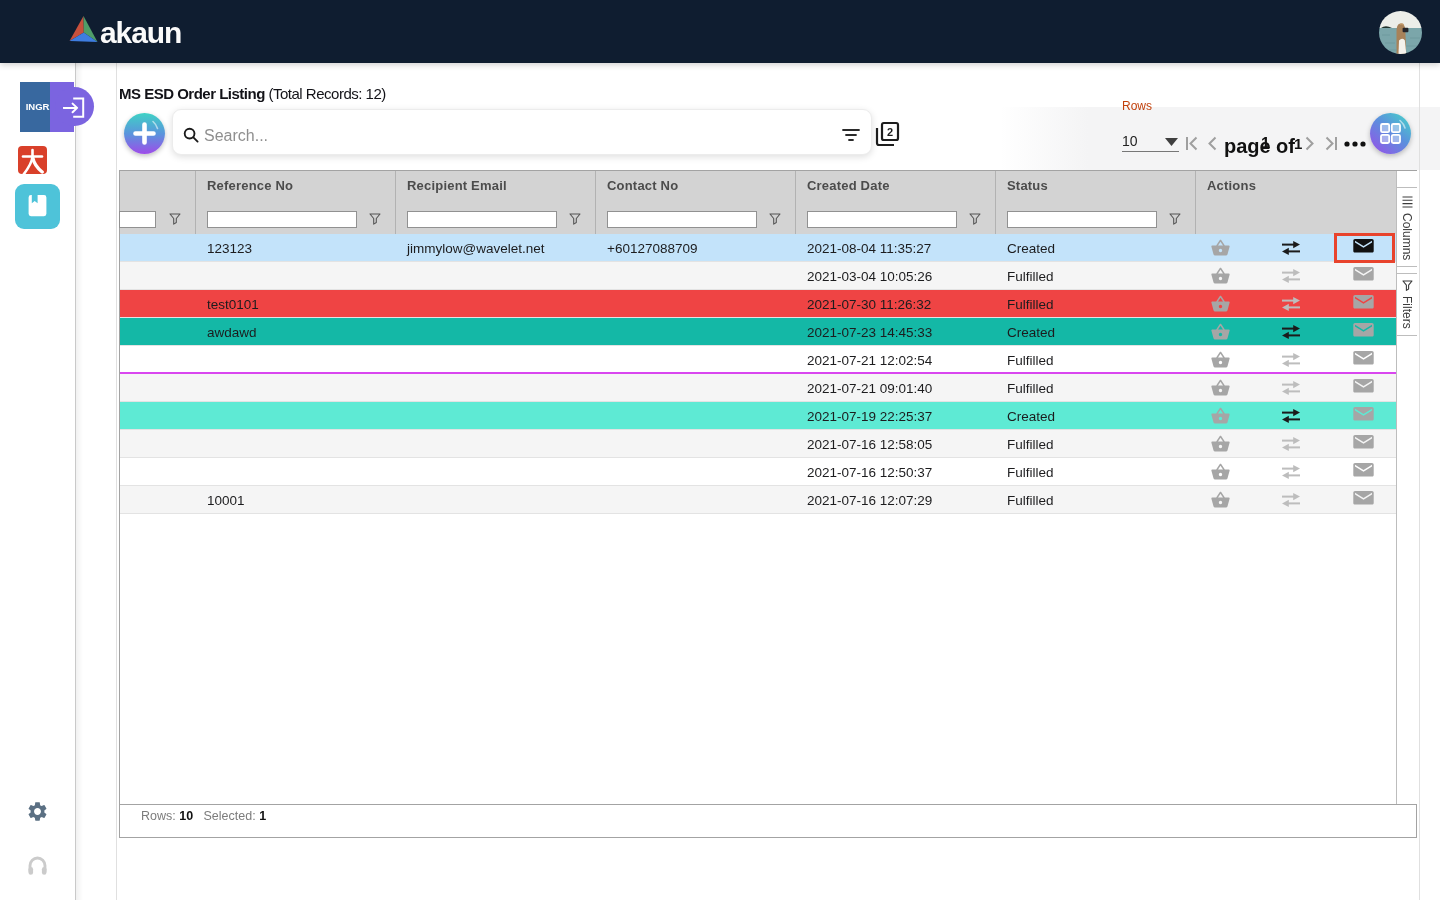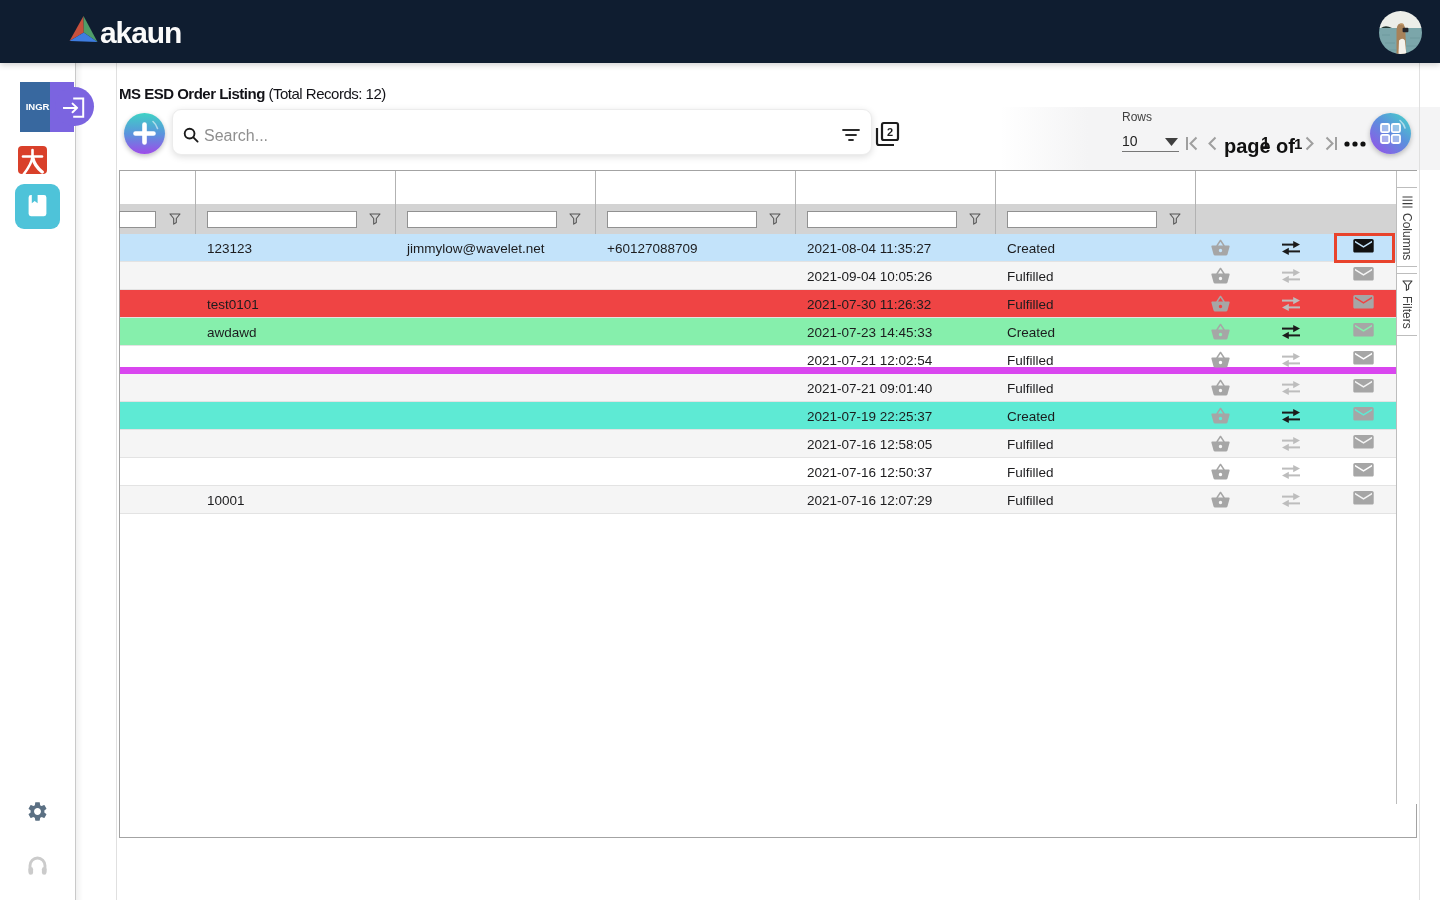--- a/index.html
+++ b/index.html
@@ -33,21 +33,21 @@
   #title { position:absolute; left:119px; top:85px; font-size:15px; color:#131318; letter-spacing:-0.5px; }
   #title b { font-weight:bold; }
   .gbtn { position:absolute; width:41px; height:41px; border-radius:50%;
     background:linear-gradient(180deg,#3fd2c5 0%, #5b93dd 52%, #9e4ce9 100%);
     box-shadow:0 2px 5px rgba(0,0,0,0.25); }
   #plusbtn { left:124px; top:113px; }
   #gridbtn { left:1370px; top:113px; background:linear-gradient(220deg,#45d8c8 0%, #5b90dd 45%, #9a4de9 100%); }
   #searchbox { position:absolute; left:172px; top:109px; width:700px; height:46px; background:#fff;
     border:1px solid #ececec; border-radius:9px; box-shadow:0 2px 7px rgba(0,0,0,0.13); }
   #search-txt { position:absolute; left:204px; top:127px; font-size:16px; color:#8f8f8f; }
-  #rows-label { position:absolute; left:1122px; top:110px; font-size:12px; color:#404040; }
+  #rows-label { position:absolute; left:1122px; top:99px; font-size:12px; color:#c2410c; }
   #rows-val { position:absolute; left:1122px; top:133px; font-size:14px; color:#222; }
   #rows-line { position:absolute; left:1122px; top:151px; width:57px; height:1px; background:#777; }
   .pag { position:absolute; top:135px; font-size:20px; font-weight:bold; color:#111; }
 
   
   #table { position:absolute; left:119px; top:170px; width:1298px; height:668px;
     border:1px solid #a3a3a3; background:#fff; }
   #thead { position:absolute; left:0; top:0; width:1276px; height:33px; background:#d3d3d3; }
   #tfilter { position:absolute; left:0; top:33px; width:1276px; height:30px; background:#d3d3d3; }
   .hcell { position:absolute; top:7px; font-size:13px; font-weight:bold; color:#4c4c4c; letter-spacing:0.2px;}
@@ -193,20 +193,28 @@
     <g fill="rgba(255,255,255,0.4)" stroke="#fff" stroke-width="1.8">
       <rect x="11" y="11" width="8.2" height="8.2" rx="1.5"></rect>
       <rect x="21.8" y="11" width="8.2" height="8.2" rx="1.5"></rect>
       <rect x="11" y="21.8" width="8.2" height="8.2" rx="1.5"></rect>
       <rect x="21.8" y="21.8" width="8.2" height="8.2" rx="1.5"></rect>
     </g>
   </svg>
 </div>
 
 <div id="table">
+  <div id="thead">
+    <div class="hcell" style="left:87px">Reference No</div>
+    <div class="hcell" style="left:287px">Recipient Email</div>
+    <div class="hcell" style="left:487px">Contact No</div>
+    <div class="hcell" style="left:687px">Created Date</div>
+    <div class="hcell" style="left:887px">Status</div>
+    <div class="hcell" style="left:1087px">Actions</div>
+  </div>
   <div id="tfilter"></div>
   <div class="vdiv" style="left:75px"></div>
   <div class="vdiv" style="left:275px"></div>
   <div class="vdiv" style="left:475px"></div>
   <div class="vdiv" style="left:675px"></div>
   <div class="vdiv" style="left:875px"></div>
   <div class="vdiv" style="left:1075px"></div>
 
   <div class="finput" style="left:-1px; top:40px; width:37px;"></div>
   <div class="finput" style="left:87px; top:40px;"></div>
@@ -234,21 +242,21 @@
           </g>
         </svg>
         <svg class="icn" style="left:1233px; top:5px" width="21" height="17" viewBox="0 0 24 20">
           <path fill="#111" d="M22 0H2C.9 0 .01.9.01 2L0 14c0 1.1.9 2 2 2h20c1.1 0 2-.9 2-2V2c0-1.1-.9-2-2-2zm0 4l-10 6.25L2 4V2l10 6.25L22 2v2z"></path>
         </svg>
   </div>
   <div class="row" style="top:91px; background:#f5f5f5; border-bottom:1px solid #e3e3e3;">
     <div class="cell" style="left:87px"></div>
     <div class="cell" style="left:287px"></div>
     <div class="cell" style="left:487px"></div>
-    <div class="cell" style="left:687px">2021-09-04 10:05:26</div>
+    <div class="cell" style="left:687px">2021-03-04 10:05:26</div>
     <div class="cell" style="left:887px">Fulfilled</div>
     <svg class="icn" style="left:1090px" width="21" height="20" viewBox="0 0 24 24">
           <path fill="#a6a6a6" d="M17.21 9l-4.38-6.56c-.19-.28-.51-.42-.83-.42-.32 0-.64.14-.83.43L6.79 9H2c-.55 0-1 .45-1 1 0 .09.01.18.04.27l2.54 9.27c.23.84 1 1.46 1.92 1.46h13c.92 0 1.69-.62 1.93-1.46l2.54-9.27L23 10c0-.55-.45-1-1-1h-4.79zM9 9l3-4.4L15 9H9zm3 8c-1.1 0-2-.9-2-2s.9-2 2-2 2 .9 2 2-.9 2-2 2z"></path>
         </svg>
         <svg class="icn" style="left:1160px; top:6px" width="22" height="16" viewBox="0 0 22 16">
           <g fill="#bdbdbd" stroke="#bdbdbd">
             <path d="M2 4.6 H14" stroke-width="2" fill="none"></path>
             <path d="M13.2 1 L20 4.6 L13.2 8.2 z" stroke="none"></path>
             <path d="M20 11.4 H8" stroke-width="2" fill="none"></path>
             <path d="M8.8 7.8 L2 11.4 L8.8 15 z" stroke="none"></path>
@@ -272,42 +280,42 @@
             <path d="M2 4.6 H14" stroke-width="2" fill="none"></path>
             <path d="M13.2 1 L20 4.6 L13.2 8.2 z" stroke="none"></path>
             <path d="M20 11.4 H8" stroke-width="2" fill="none"></path>
             <path d="M8.8 7.8 L2 11.4 L8.8 15 z" stroke="none"></path>
           </g>
         </svg>
         <svg class="icn" style="left:1233px; top:5px" width="21" height="17" viewBox="0 0 24 20">
           <path fill="#a6a6a6" d="M22 0H2C.9 0 .01.9.01 2L0 14c0 1.1.9 2 2 2h20c1.1 0 2-.9 2-2V2c0-1.1-.9-2-2-2zm0 4l-10 6.25L2 4V2l10 6.25L22 2v2z"></path>
         </svg>
   </div>
-  <div class="row" style="top:147px; background:#86efac; border-bottom:1px solid #e3e3e3;">
+  <div class="row" style="top:147px; background:#14b8a6; border-bottom:1px solid #e3e3e3;">
     <div class="cell" style="left:87px">awdawd</div>
     <div class="cell" style="left:287px"></div>
     <div class="cell" style="left:487px"></div>
     <div class="cell" style="left:687px">2021-07-23 14:45:33</div>
     <div class="cell" style="left:887px">Created</div>
     <svg class="icn" style="left:1090px" width="21" height="20" viewBox="0 0 24 24">
           <path fill="#a6a6a6" d="M17.21 9l-4.38-6.56c-.19-.28-.51-.42-.83-.42-.32 0-.64.14-.83.43L6.79 9H2c-.55 0-1 .45-1 1 0 .09.01.18.04.27l2.54 9.27c.23.84 1 1.46 1.92 1.46h13c.92 0 1.69-.62 1.93-1.46l2.54-9.27L23 10c0-.55-.45-1-1-1h-4.79zM9 9l3-4.4L15 9H9zm3 8c-1.1 0-2-.9-2-2s.9-2 2-2 2 .9 2 2-.9 2-2 2z"></path>
         </svg>
         <svg class="icn" style="left:1160px; top:6px" width="22" height="16" viewBox="0 0 22 16">
           <g fill="#1b1b1b" stroke="#1b1b1b">
             <path d="M2 4.6 H14" stroke-width="2" fill="none"></path>
             <path d="M13.2 1 L20 4.6 L13.2 8.2 z" stroke="none"></path>
             <path d="M20 11.4 H8" stroke-width="2" fill="none"></path>
             <path d="M8.8 7.8 L2 11.4 L8.8 15 z" stroke="none"></path>
           </g>
         </svg>
         <svg class="icn" style="left:1233px; top:5px" width="21" height="17" viewBox="0 0 24 20">
           <path fill="#a6a6a6" d="M22 0H2C.9 0 .01.9.01 2L0 14c0 1.1.9 2 2 2h20c1.1 0 2-.9 2-2V2c0-1.1-.9-2-2-2zm0 4l-10 6.25L2 4V2l10 6.25L22 2v2z"></path>
         </svg>
   </div>
-  <div class="row" style="top:175px; background:#ffffff; border-bottom:7px solid #d946ef;">
+  <div class="row" style="top:175px; background:#ffffff; border-bottom:2px solid #d946ef;">
     <div class="cell" style="left:87px"></div>
     <div class="cell" style="left:287px"></div>
     <div class="cell" style="left:487px"></div>
     <div class="cell" style="left:687px">2021-07-21 12:02:54</div>
     <div class="cell" style="left:887px">Fulfilled</div>
     <svg class="icn" style="left:1090px" width="21" height="20" viewBox="0 0 24 24">
           <path fill="#a6a6a6" d="M17.21 9l-4.38-6.56c-.19-.28-.51-.42-.83-.42-.32 0-.64.14-.83.43L6.79 9H2c-.55 0-1 .45-1 1 0 .09.01.18.04.27l2.54 9.27c.23.84 1 1.46 1.92 1.46h13c.92 0 1.69-.62 1.93-1.46l2.54-9.27L23 10c0-.55-.45-1-1-1h-4.79zM9 9l3-4.4L15 9H9zm3 8c-1.1 0-2-.9-2-2s.9-2 2-2 2 .9 2 2-.9 2-2 2z"></path>
         </svg>
         <svg class="icn" style="left:1160px; top:6px" width="22" height="16" viewBox="0 0 22 16">
           <g fill="#bdbdbd" stroke="#bdbdbd">
@@ -456,13 +464,14 @@
     </svg>
     <div class="vtext" style="top:25px;">Columns</div>
   </div>
   <div class="vtab" style="top:102px; height:63px; border-top:1px solid #bdbdbd;">
     <svg style="position:absolute; left:5px; top:6px;" width="11" height="11" viewBox="0 0 11 11">      
         <path d="M1 1 h9 l-3.4 4.2 v3.8 l-2.2 1.4 v-5.2 z" fill="none" stroke="#3c3c3c" stroke-width="1.1" stroke-linejoin="round"></path>
     </svg>
     <div class="vtext" style="top:22px;">Filters</div>
   </div>
 
+  <div id="tfoot">Rows:&nbsp;<b>10</b>&nbsp;&nbsp;&nbsp;Selected:&nbsp;<b>1</b></div>
 </div>
 
 </body></html>

